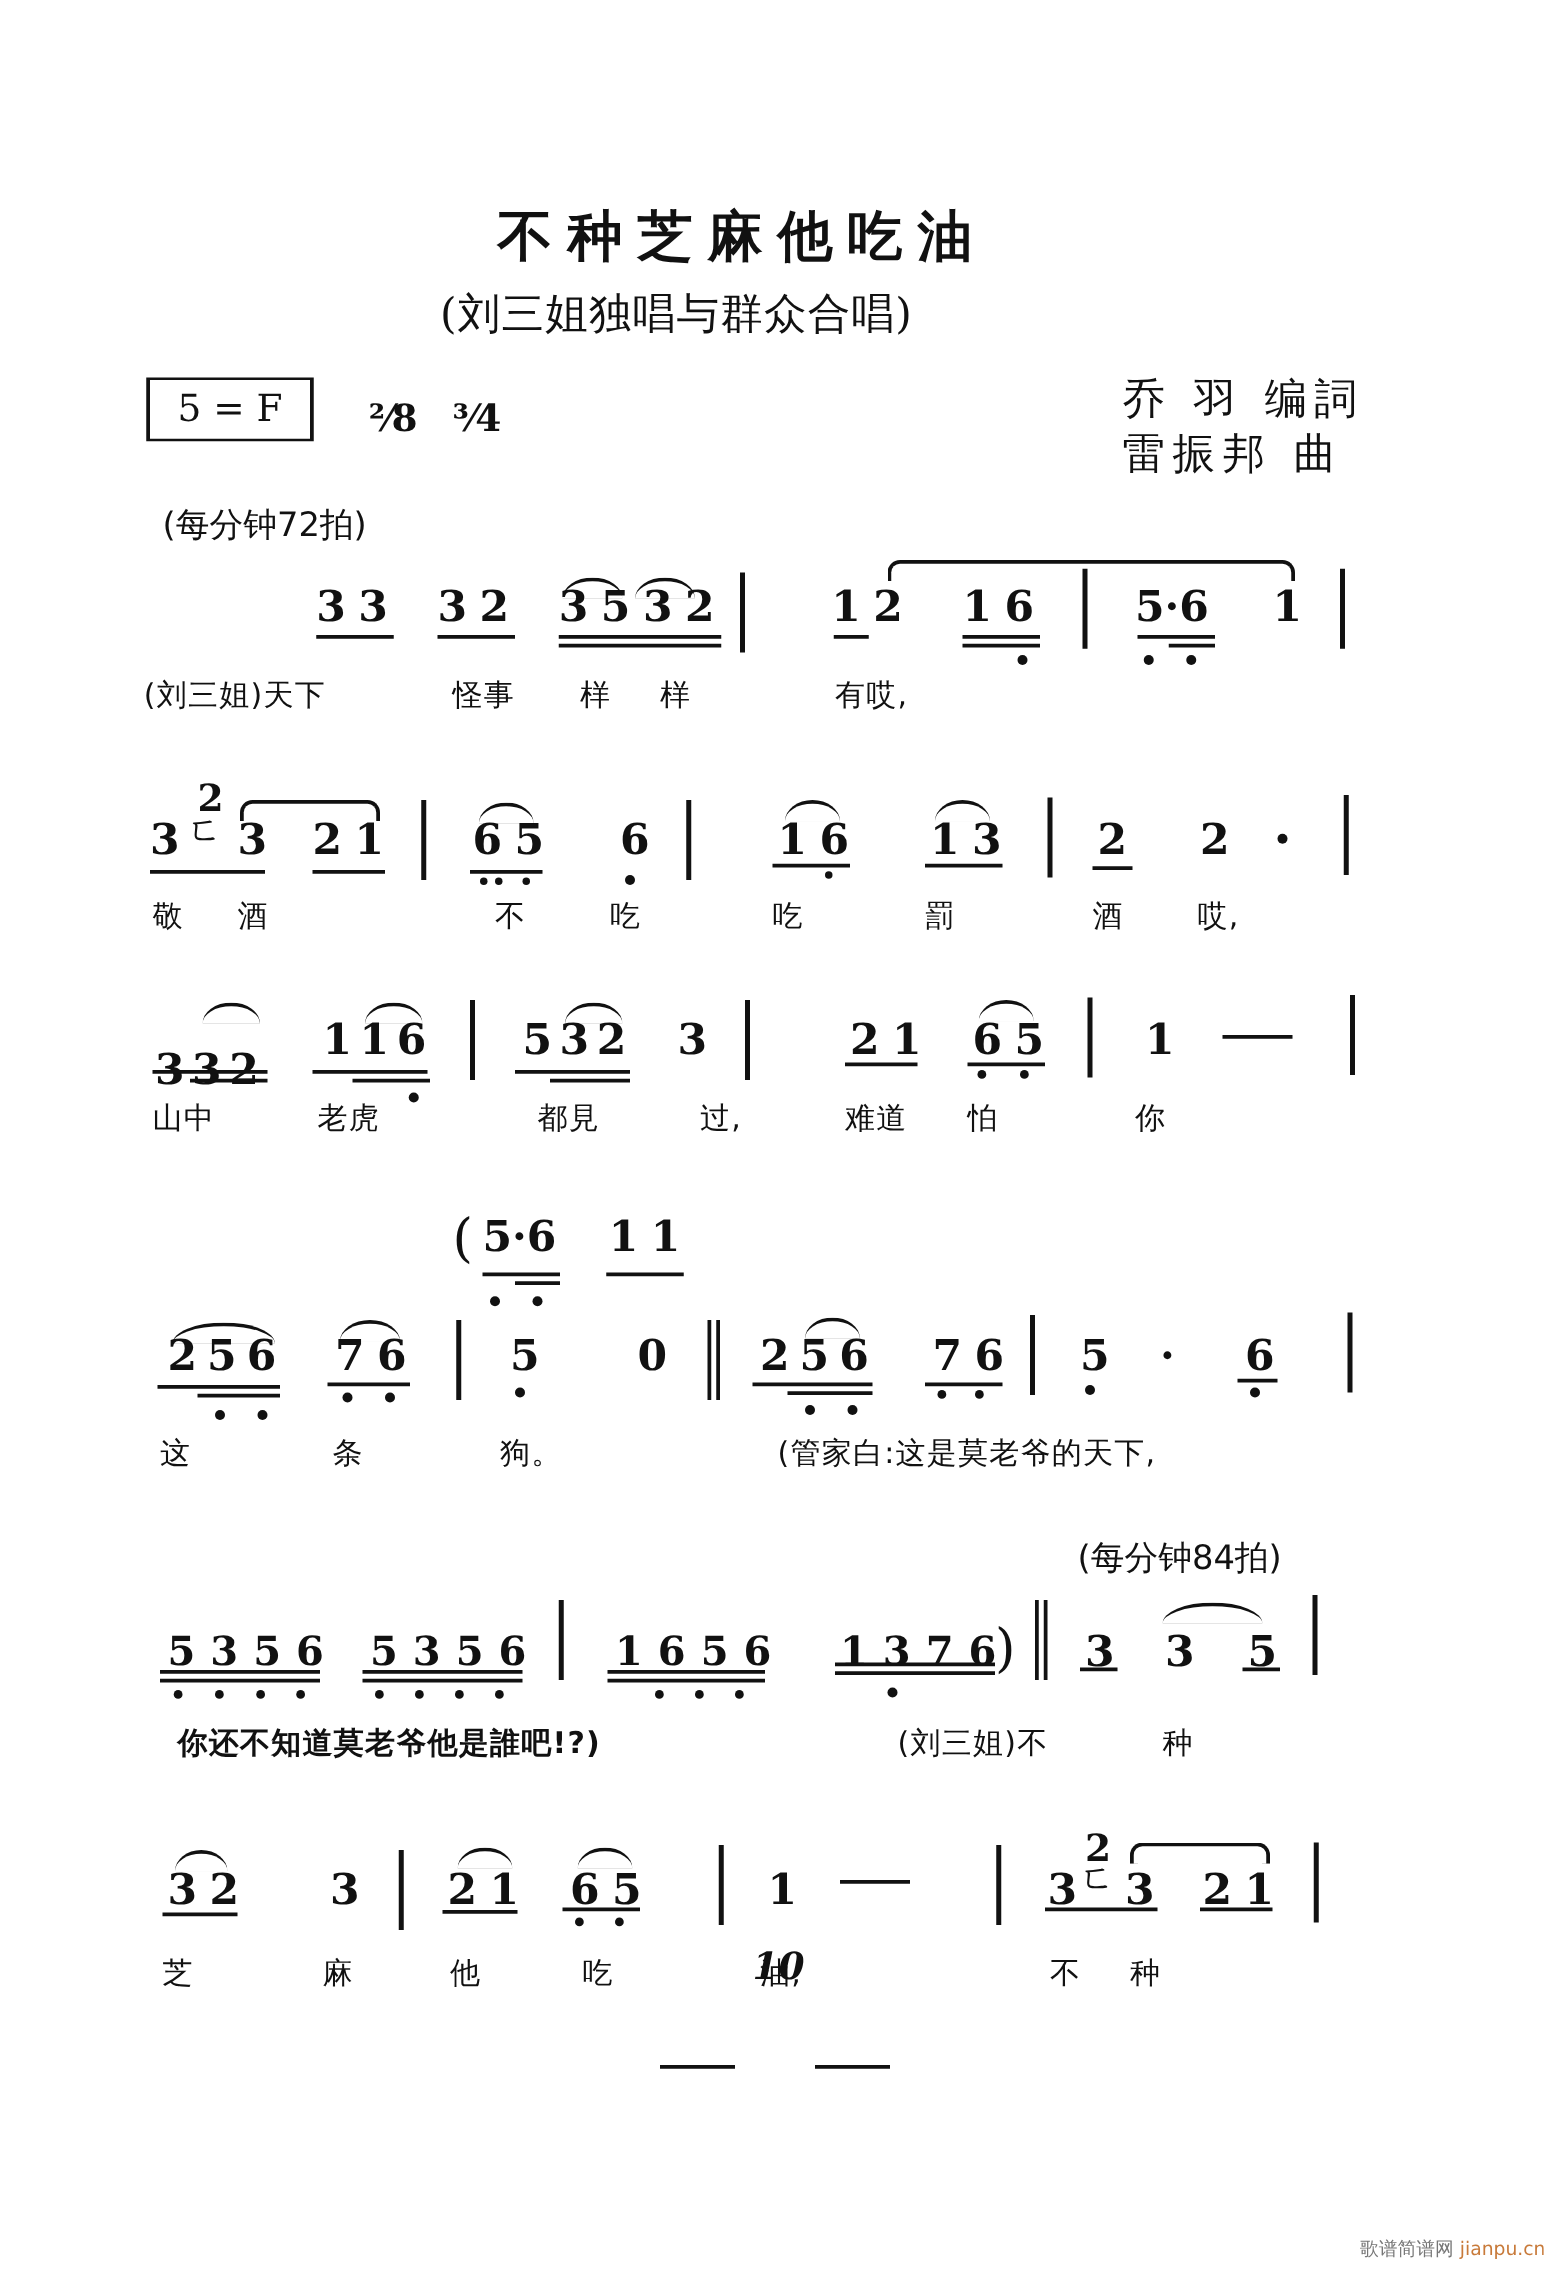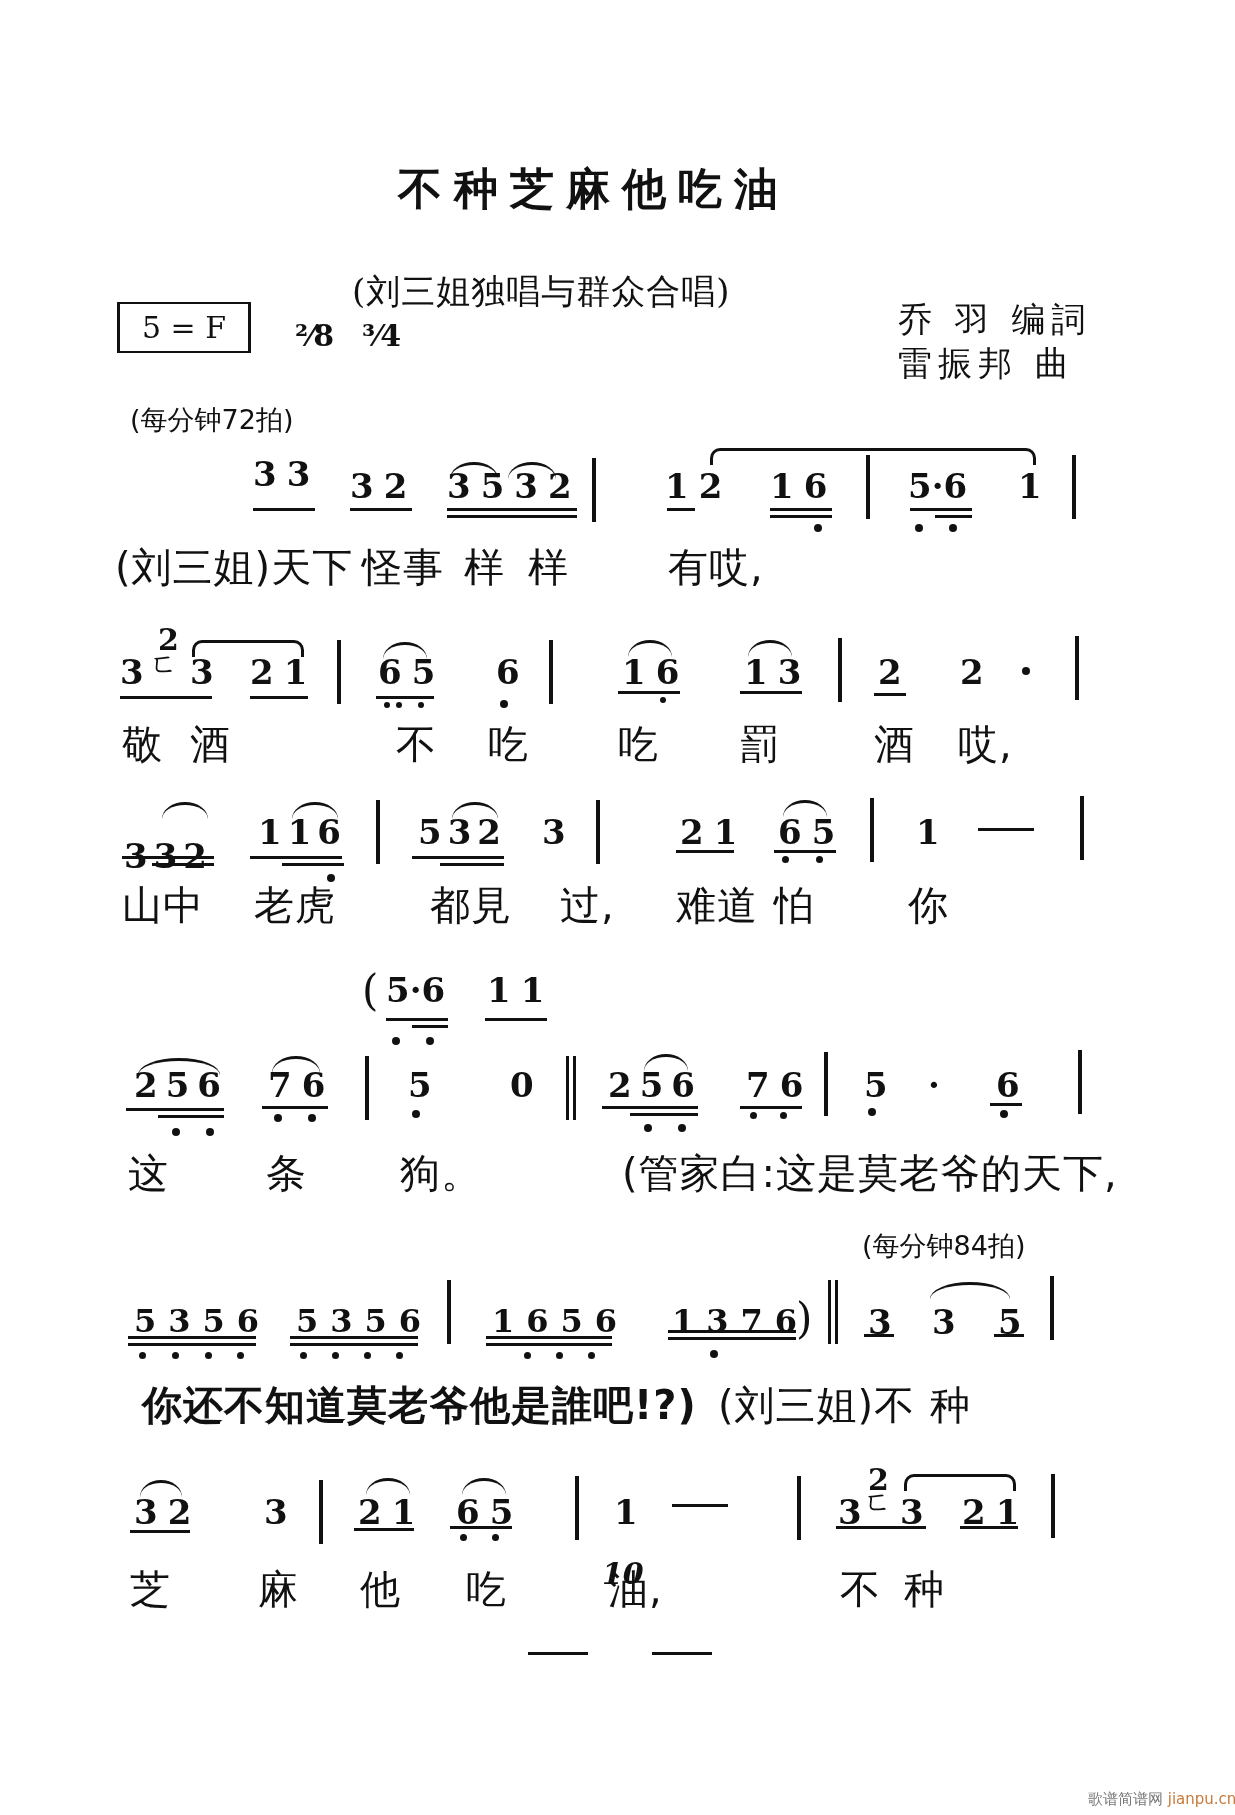--- a/index.html
+++ b/index.html
@@ -1,25 +1,25 @@
 <!DOCTYPE html>
 <html><head>
 <meta charset="utf-8">
 <style>
   html,body{margin:0;padding:0;background:#ffffff;}
   body{width:1235px;height:1815px;position:relative;overflow:hidden;font-family:"DejaVu Serif",serif;color:#111;}
   .abs{position:absolute;white-space:nowrap;}
   .title{font-family:"DejaVu Sans",sans-serif;font-weight:bold;font-size:44px;letter-spacing:12px;}
-  .subtitle{font-family:"DejaVu Serif",serif;font-size:34px;letter-spacing:1px;margin-top:41px;}
+  .subtitle{font-family:"DejaVu Serif",serif;font-size:34px;letter-spacing:1px;}
   .credit{font-family:"DejaVu Serif",serif;font-size:34px;letter-spacing:6px;line-height:42px;}
   .tempo{font-family:"DejaVu Sans",sans-serif;font-size:27px;}
   .keybox{border:2px solid #111;border-left:3px solid #111;border-right:3px solid #111;font-family:"DejaVu Serif",serif;font-size:30px;padding:6px 22px;}
   .meter{font-family:"DejaVu Serif",serif;font-weight:bold;font-size:30px;}
   .note{position:absolute;font-family:"DejaVu Serif",serif;font-weight:bold;font-size:34px;letter-spacing:10px;}
-  .lyric{position:absolute;font-family:"DejaVu Sans",sans-serif;font-size:40px;letter-spacing:1px;}
+  .lyric{position:absolute;font-family:"DejaVu Sans",sans-serif;font-size:24px;letter-spacing:1px;}
   .bar{position:absolute;width:4px;background:#111;}
   .dbar{position:absolute;width:10px;border-left:3px solid #111;border-right:3px solid #111;box-sizing:border-box;}
   .ul{position:absolute;height:3px;background:#111;}
   .dot{position:absolute;width:8px;height:8px;border-radius:50%;background:#111;}
   .slur{position:absolute;border-top:3px solid #111;border-radius:50% 50% 0 0/100% 100% 0 0;height:14px;}
   .tie{position:absolute;border-top:3px solid #111;border-left:3px solid #111;border-right:3px solid #111;border-radius:10px 10px 0 0;height:14px;}
   .dash{position:absolute;height:3px;background:#111;width:56px;}
   .pageno{font-family:"DejaVu Serif",serif;font-weight:bold;font-size:30px;}
   .pline{position:absolute;height:3px;background:#111;width:60px;}
   .watermark{font-family:"DejaVu Sans",sans-serif;font-size:15px;color:#777;}
@@ -34,21 +34,21 @@
 <div class="abs keybox" style="left:117px;top:302px;">5 = F</div>
 <div class="abs meter" style="left:295px;top:318px;">²⁄8</div>
 <div class="abs meter" style="left:362px;top:318px;">³⁄4</div>
 
 <div class="abs credit" style="left:898px;top:298px;">乔  羽  编詞</div>
 <div class="abs credit" style="left:898px;top:342px;">雷振邦  曲</div>
 
 <div class="abs tempo" style="left:130px;top:402px;">(每分钟72拍)</div>
 
 <div>
-  <span class="note" style="left:253px;top:454px;">33</span>
+  <span class="note" style="left:253px;top:466px;">33</span>
   <div class="ul" style="left:253px;top:508px;width:62px;"></div>
   <span class="note" style="left:350px;top:466px;">32</span>
   <div class="ul" style="left:350px;top:508px;width:62px;"></div>
   <span class="note" style="left:447px;top:466px;">3532</span>
   <div class="slur" style="left:450px;top:462px;width:48px;"></div>
   <div class="slur" style="left:508px;top:462px;width:48px;"></div>
   <div class="ul" style="left:447px;top:508px;width:130px;"></div>
   <div class="ul" style="left:447px;top:515px;width:130px;"></div>
   <div class="bar" style="left:592px;top:458px;height:64px;"></div>
 

